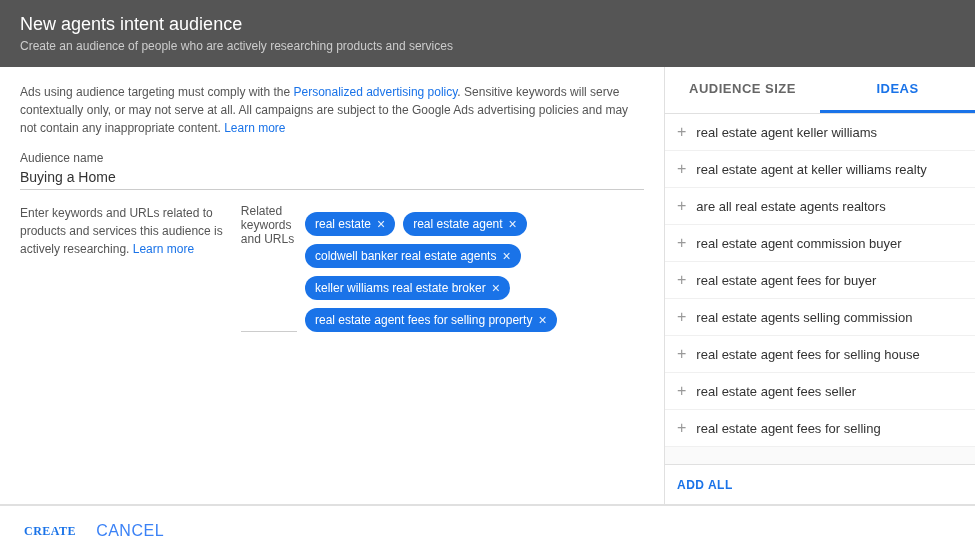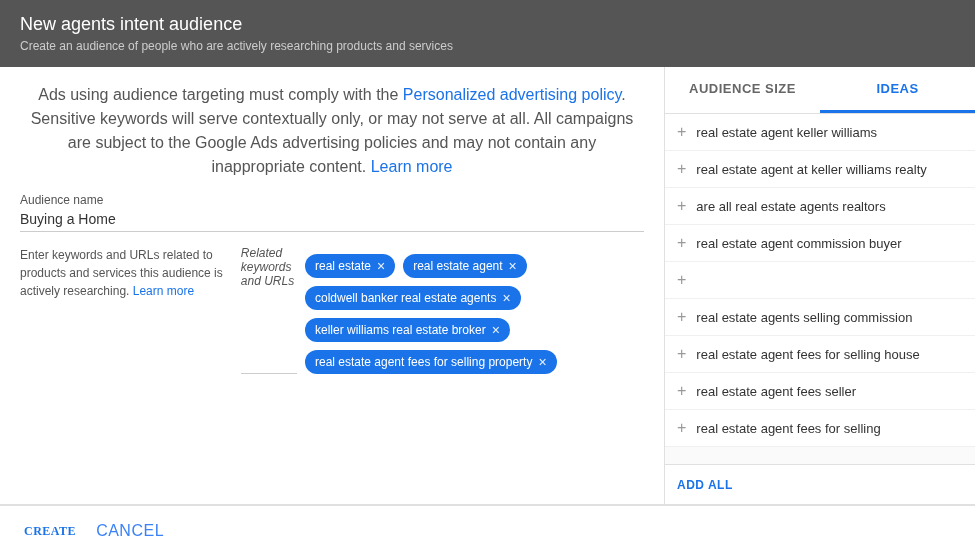--- a/index.html
+++ b/index.html
@@ -26,35 +26,34 @@
       flex: 1;
       padding: 16px 20px;
       overflow-y: auto;
       border-right: 1px solid #e0e0e0;
       display: flex;
       flex-direction: column;
       gap: 14px;
     }
 
     .policy-notice {
-      font-size: 16px;
+      font-size: 12px;
       color: #555;
       line-height: 1.5;
-      text-align: center;
     }
     .policy-notice a { color: #1a73e8; text-decoration: none; }
 
     .field-group { display: flex; flex-direction: column; gap: 4px; }
     .field-label { font-size: 12px; color: #555; }
     .field-value { font-size: 14px; color: #333; padding-bottom: 4px; border-bottom: 1px solid #ccc; }
 
     .keywords-section { display: flex; flex-direction: row; gap: 8px; }
     .keywords-notice { font-size: 12px; color: #555; line-height: 1.5; }
     .keywords-notice a { color: #1a73e8; text-decoration: none; }
-    .keywords-label { font-size: 12px; color: #555; border-bottom: 1px solid #ccc; padding-bottom: 20px; font-style: italic; }
+    .keywords-label { font-size: 12px; color: #555; border-bottom: 1px solid #ccc; padding-bottom: 20px; }
 
     .tags-container {
       display: flex;
       flex-wrap: wrap;
       gap: 8px;
       padding-top: 8px;
     }
 
     .tag {
       background: #1a73e8;
@@ -258,20 +257,21 @@
         <div class="idea-item">
           <span class="plus-icon">+</span>
           <span>are all real estate agents realtors</span>
         </div>
         <div class="idea-item">
           <span class="plus-icon">+</span>
           <span>real estate agent commission buyer</span>
         </div>
         <div class="idea-item">
           <span class="plus-icon">+</span>
+          <span>real estate agent fees for buyer</span>
         </div>
         <div class="idea-item">
           <span class="plus-icon">+</span>
           <span>real estate agents selling commission</span>
         </div>
         <div class="idea-item">
           <span class="plus-icon">+</span>
           <span>real estate agent fees for selling house</span>
         </div>
         <div class="idea-item">

